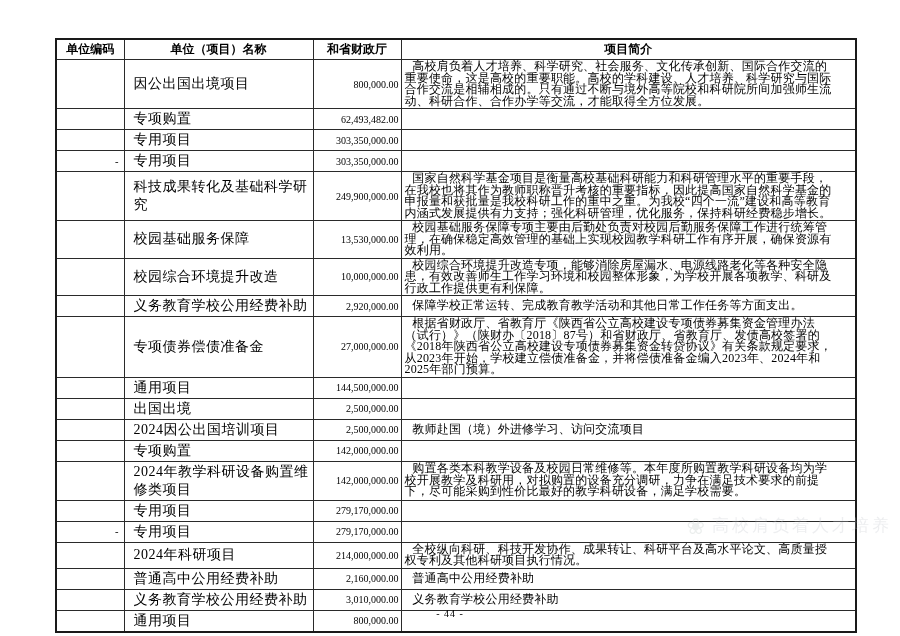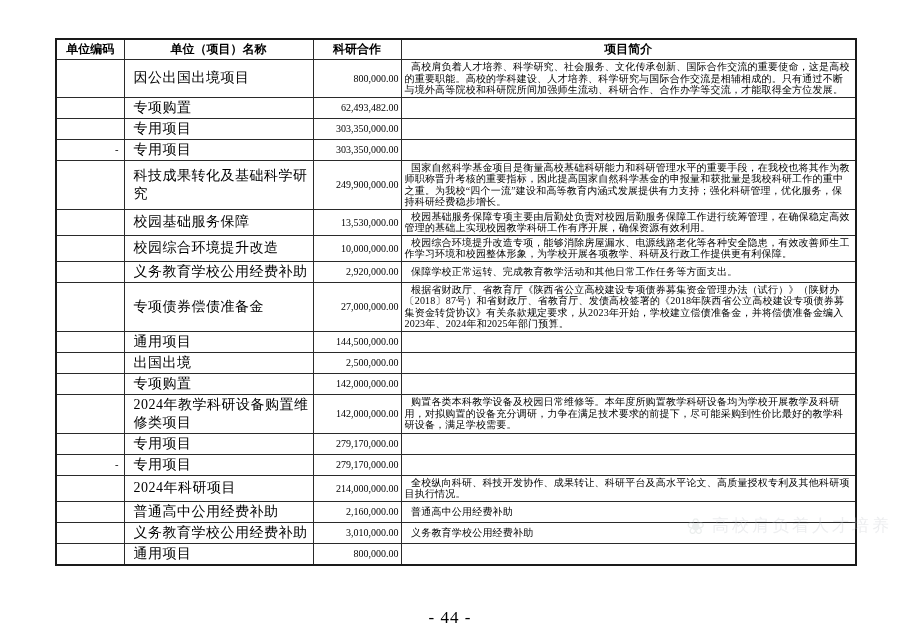--- a/index.html
+++ b/index.html
@@ -54,33 +54,33 @@
     padding: 1px 2px 1px 9px;
     letter-spacing: 0.5px;
   }
   td.amount {
     font-size: 10px;
     text-align: right;
     padding: 1px 2px 1px 1px;
     white-space: nowrap;
   }
   td.desc {
-    font-size: 10px;
+    font-size: 12px;
     line-height: 11.5px;
     text-align: left;
-    padding: 1px 4px 1px 3px;
+    padding: 1px 16px 1px 3px;
     text-indent: 0.65em;
     letter-spacing: 0.2px;
   }
   .page-footer {
     position: absolute;
     left: 0; top: 608px;
     width: 900px;
     text-align: center;
-    font-size: 17px;
+    font-size: 10px;
     letter-spacing: 1px;
   }
   .watermark {
     position: absolute;
     right: 8px; bottom: 6px;
     font-size: 17px;
     letter-spacing: 3px;
     color: rgba(190, 195, 200, 0.28);
     white-space: nowrap;
     user-select: none;
@@ -102,21 +102,21 @@
     <colgroup>
       <col class="c-code">
       <col class="c-name">
       <col class="c-amount">
       <col class="c-desc">
     </colgroup>
     <thead>
       <tr>
         <th>单位编码</th>
         <th>单位（项目）名称</th>
-        <th>科研合作</th>
+        <th>和省财政厅</th>
         <th>项目简介</th>
       </tr>
     </thead>
     <tbody>
         <tr>
       <td class="code"></td>
       <td class="name">因公出国出境项目</td>
       <td class="amount">800,000.00</td>
       <td class="desc">高校肩负着人才培养、科学研究、社会服务、文化传承创新、国际合作交流的重要使命，这是高校的重要职能。高校的学科建设、人才培养、科学研究与国际合作交流是相辅相成的。只有通过不断与境外高等院校和科研院所间加强师生流动、科研合作、合作办学等交流，才能取得全方位发展。</td>
     </tr>
@@ -175,20 +175,26 @@
       <td class="desc"></td>
     </tr>
         <tr>
       <td class="code"></td>
       <td class="name">出国出境</td>
       <td class="amount">2,500,000.00</td>
       <td class="desc"></td>
     </tr>
         <tr>
       <td class="code"></td>
+      <td class="name">2024因公出国培训项目</td>
+      <td class="amount">2,500,000.00</td>
+      <td class="desc">教师赴国（境）外进修学习、访问交流项目</td>
+    </tr>
+        <tr>
+      <td class="code"></td>
       <td class="name">专项购置</td>
       <td class="amount">142,000,000.00</td>
       <td class="desc"></td>
     </tr>
         <tr>
       <td class="code"></td>
       <td class="name">2024年教学科研设备购置维修类项目</td>
       <td class="amount">142,000,000.00</td>
       <td class="desc">购置各类本科教学设备及校园日常维修等。本年度所购置教学科研设备均为学校开展教学及科研用，对拟购置的设备充分调研，力争在满足技术要求的前提下，尽可能采购到性价比最好的教学科研设备，满足学校需要。</td>
     </tr>

